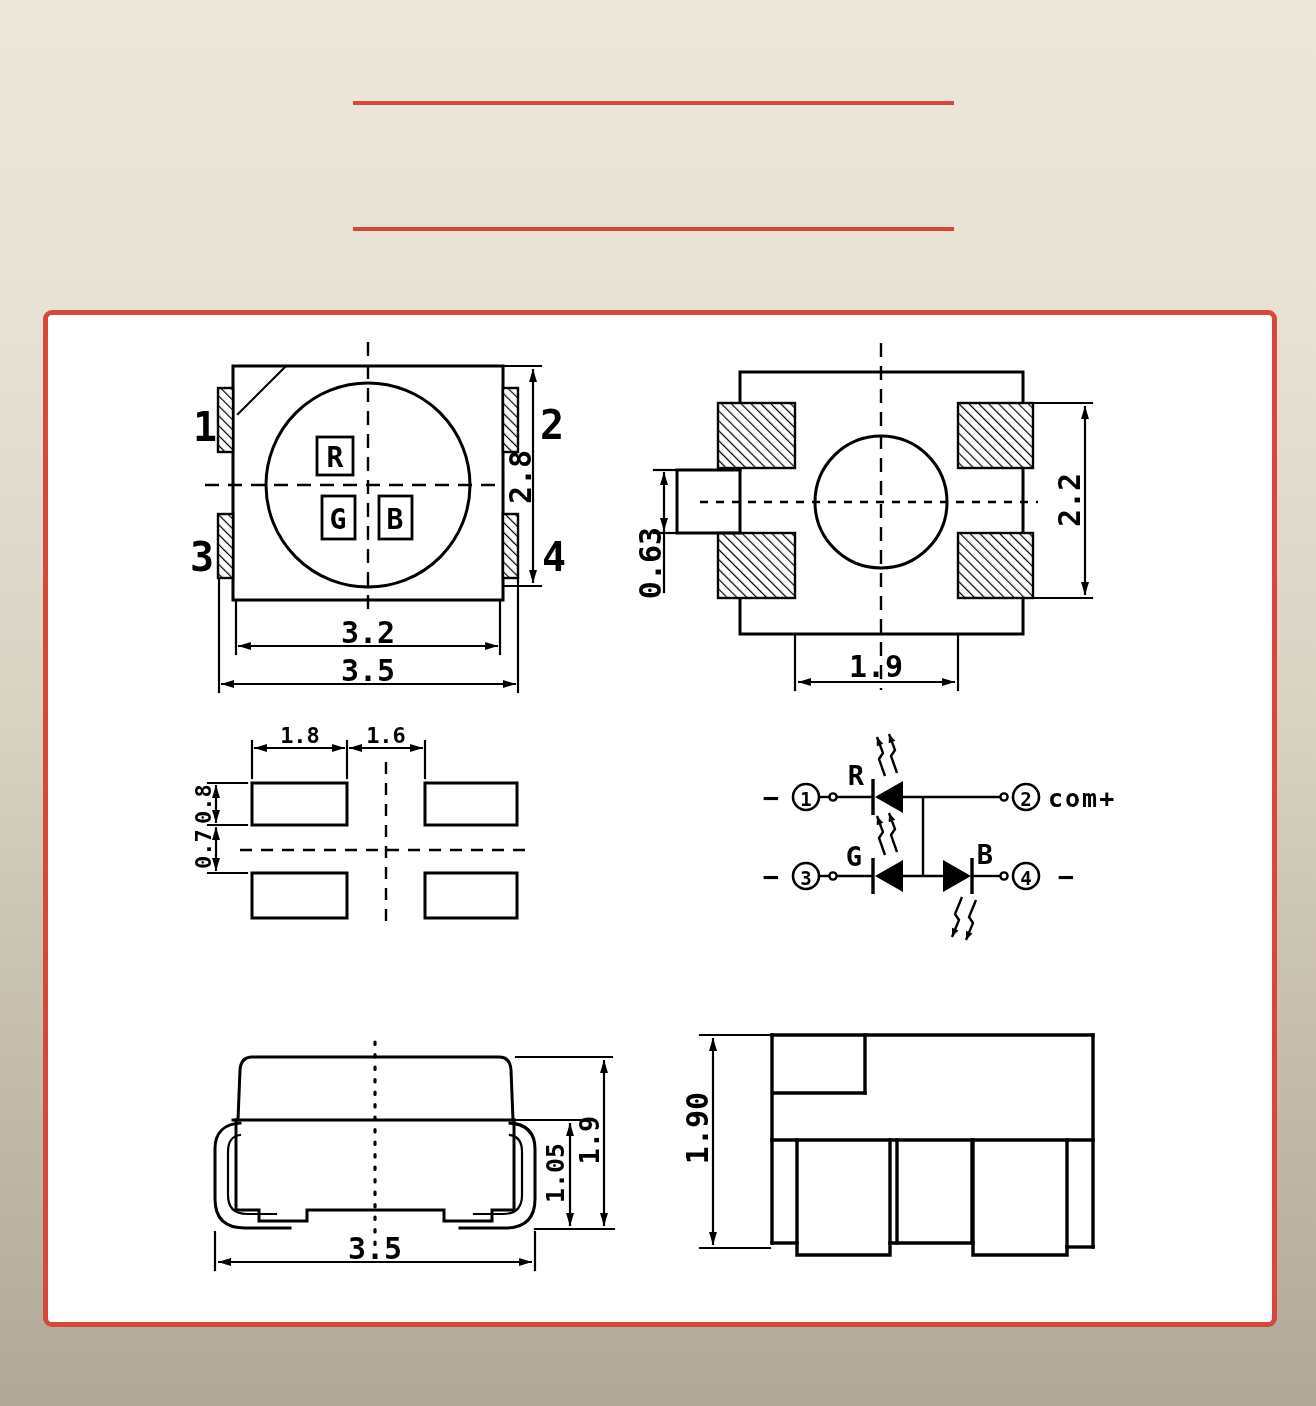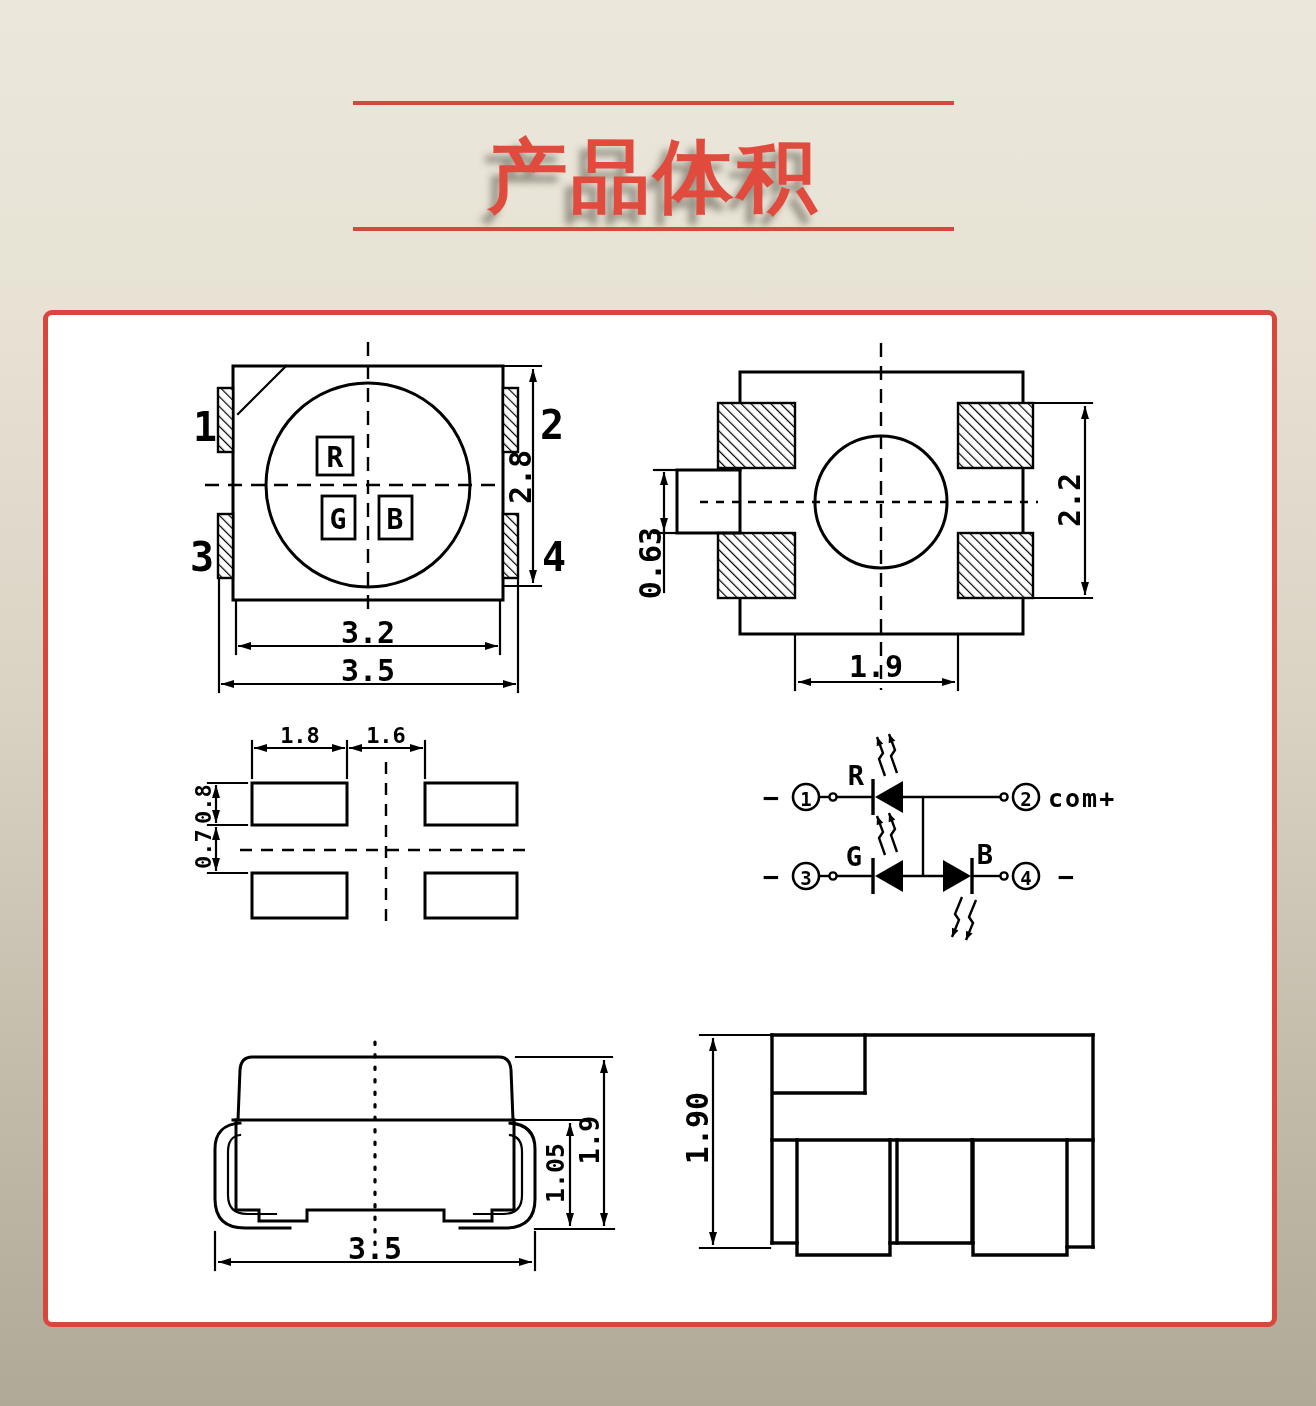--- a/index.html
+++ b/index.html
@@ -66,21 +66,20 @@
       <marker id="arr" markerUnits="userSpaceOnUse" markerWidth="16" markerHeight="12" refX="15" refY="6" orient="auto-start-reverse">
         <path d="M15,6 L2,2 L2,10 Z" fill="#000"></path>
       </marker>
       <marker id="arrs" markerUnits="userSpaceOnUse" markerWidth="11" markerHeight="9" refX="10" refY="4.5" orient="auto">
         <path d="M10,4.5 L1.5,1 L1.5,8 Z" fill="#000"></path>
       </marker>
     </defs>
   </svg>
 
   <div class="rule rule-top"></div>
-  <div class="page-title">产品体积</div>
   <div class="rule rule-bottom"></div>
 
   <div class="panel"></div>
 
   <svg class="fig" style="left:175px;top:335px" width="400" height="365" viewBox="175 335 400 365">
     <g>
       <rect x="233" y="366" width="270" height="234" class="ln"></rect>
       <line x1="238" y1="414" x2="286" y2="366" class="ln2"></line>
     </g>
     <g>

